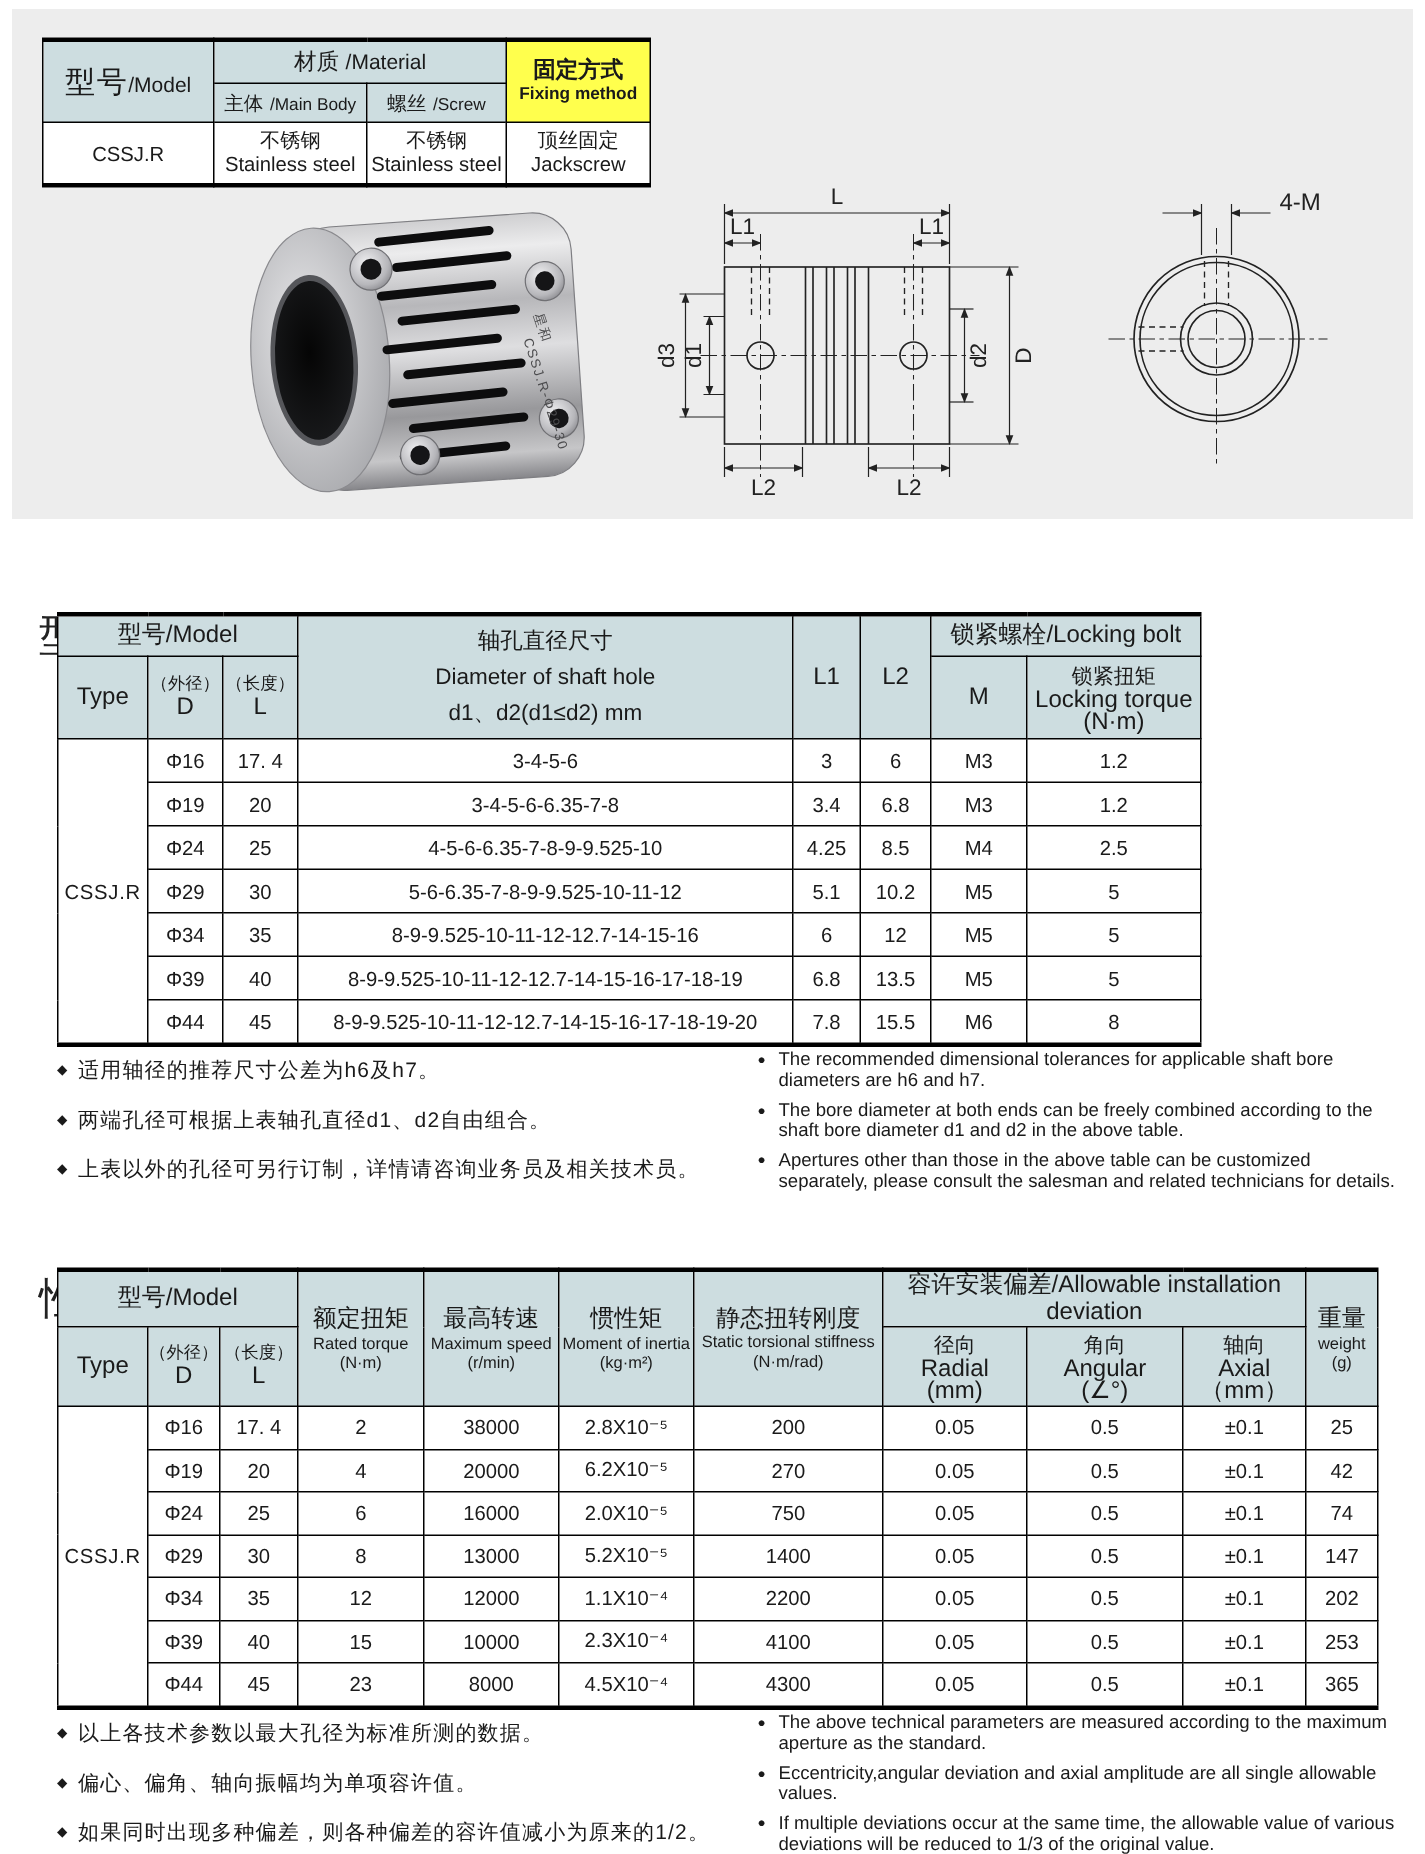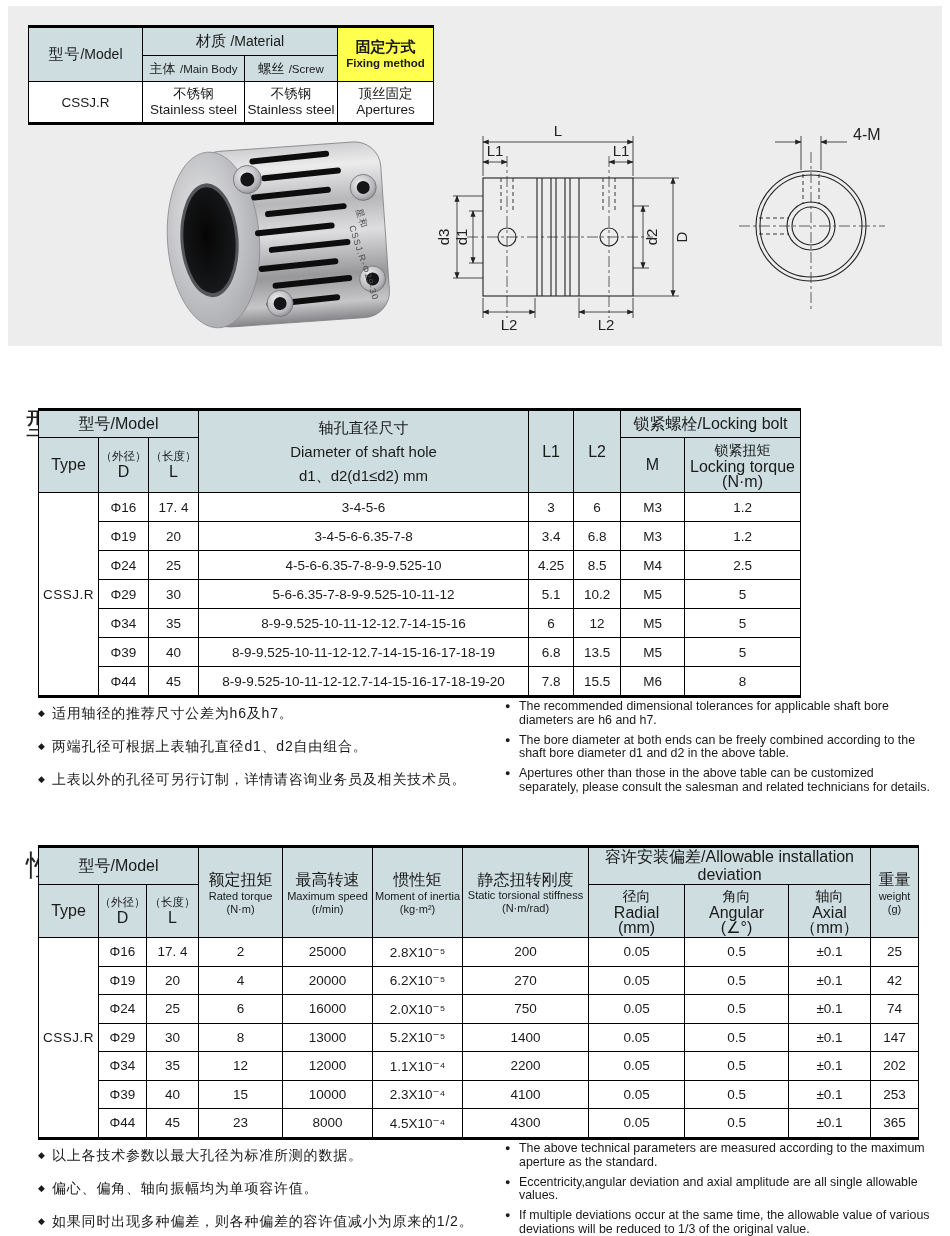--- a/index.html
+++ b/index.html
@@ -17,21 +17,21 @@
   tr.alt td{background:#fbf9dc;}
   table.sheet td{background:#fff;font-size:13.5px;}
   td.left{text-align:left;padding-left:5px;font-size:13px;}
   td.type-cell{font-size:15px;letter-spacing:.5px;}
 
   
   .info-table{left:28px;top:25px;width:405px;}
   .info-table tr.r1 th{height:27px;}
   .info-table tr.r2 th{height:25px;}
   .info-table tr.r3 td{height:40px;}
-  .zh-big{font-size:15px;letter-spacing:1px;}
+  .zh-big{font-size:20px;letter-spacing:1px;}
   .zh-mid{font-size:15px;}
   .zh-sm{font-size:13px;}
   .en-sm{font-size:14px;}
   .en-xs{font-size:11.5px;}
   .cell-2l div{line-height:16px;font-size:13.5px;}
   .fix-th div{line-height:16px;}
 
   
   .sec-title{position:absolute;left:26px;white-space:nowrap;margin-top:42px;}
   .t-zh{font-size:29px;color:#222;font-weight:500;letter-spacing:1px;}
@@ -115,21 +115,21 @@
       <td class="cell-2l">
         <div>不锈钢</div>
         <div>Stainless steel</div>
       </td>
       <td class="cell-2l">
         <div>不锈钢</div>
         <div>Stainless steel</div>
       </td>
       <td class="yellow cell-2l">
         <div>顶丝固定</div>
-        <div>Apertures</div>
+        <div>Jackscrew</div>
       </td>
     </tr>
   </tbody>
     </table>
 
   <svg class="photo" width="275" height="222" viewBox="0 0 275 222">
     <defs>
       <linearGradient id="metalBody" x1="0" y1="0" x2="0" y2="1">
         <stop offset="0" stop-color="#cfcfd1"></stop>
           <stop offset="0.12" stop-color="#ececed"></stop>
@@ -505,21 +505,21 @@
           <div class="h-sub">（mm）</div>
         </th>
       </tr>
     </thead>
     <tbody>
         <tr>
           <td rowspan="7" class="type-cell">CSSJ.R</td>
           <td>Φ16</td>
           <td>17. 4</td>
           <td>2</td>
-          <td>25000</td>
+          <td>38000</td>
           <td>2.8X10⁻⁵</td>
           <td>200</td>
           <td>0.05</td>
           <td>0.5</td>
           <td>±0.1</td>
           <td>25</td>
         </tr>
         <tr class="alt">
           <td>Φ19</td>
           <td>20</td>

